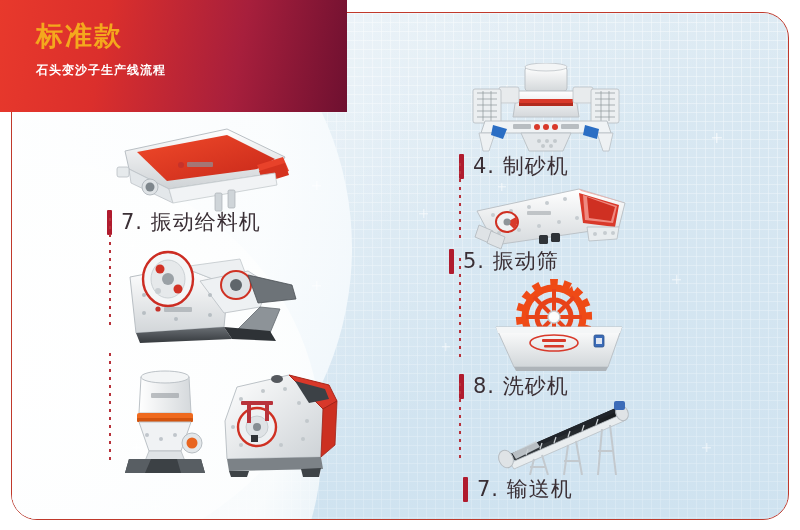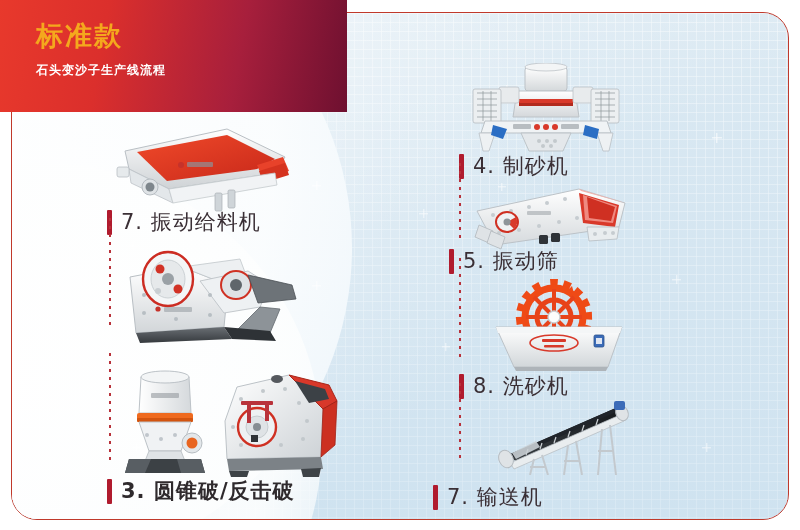--- a/index.html
+++ b/index.html
@@ -260,24 +260,20 @@
               <circle cx="30" cy="80" r="2"></circle>
               <circle cx="22" cy="62" r="2"></circle>
           </g>
           <polygon points="16,94 110,92 112,104 18,106" fill="#7c8287"></polygon>
           <polygon points="18,106 38,106 36,112 20,112" fill="#3e4347"></polygon>
           <polygon points="90,104 110,103 108,112 92,112" fill="#3e4347"></polygon>
           <ellipse cx="66" cy="14" rx="6" ry="4" fill="#55595e"></ellipse>
         </g>
       </svg>
     </div>
-    <div class="label" style="left:95px;top:464px;">
-      <span class="bar"></span>
-      <span class="ltxt bold">3. 圆锥破/反击破</span>
-    </div>
 
     <div class="mach" style="left:447px;top:50px;">
       <svg width="180" height="92" viewBox="0 0 180 92">
         <defs>
           <linearGradient id="smBody" x1="0" y1="0" x2="0" y2="1">
             <stop offset="0" stop-color="#ffffff"></stop>
               <stop offset="1" stop-color="#d4d8db"></stop>
           </linearGradient>
         </defs>
         <rect x="66" y="4" width="42" height="24" rx="3" fill="url(#smBody)" stroke="#bcc2c7" stroke-width="1"></rect>
@@ -492,21 +488,21 @@
           <path d="M78,44 L74,74 M86,40 L92,74"></path>
           <path d="M112,28 L108,74 M120,24 L126,74"></path>
           <path d="M40,66 L56,66 M74,60 L90,60 M108,50 L124,50"></path>
         </g>
         <ellipse cx="16" cy="58" rx="7" ry="9" fill="#dfe3e6" stroke="#b6bcc1" stroke-width="1" transform="rotate(-24 16 58)"></ellipse>
         <ellipse cx="132" cy="12" rx="6" ry="8" fill="#dfe3e6" stroke="#b6bcc1" stroke-width="1" transform="rotate(-24 132 12)"></ellipse>
         <rect x="124" y="0" width="11" height="9" rx="2" fill="#3b6bb8"></rect>
         <polygon points="22,52 46,40 50,46 26,58" fill="#c9cfd4" opacity=".9"></polygon>
       </svg>
     </div>
-    <div class="label" style="left:421px;top:462px;margin-top:8px;">
+    <div class="label" style="left:451px;top:462px;">
       <span class="bar"></span>
       <span class="ltxt">7. 输送机</span>
     </div>
 
   </div>
 
   <div class="banner">
     <div class="t1">标准款</div>
     <div class="t2">石头变沙子生产线流程</div>
   </div>

